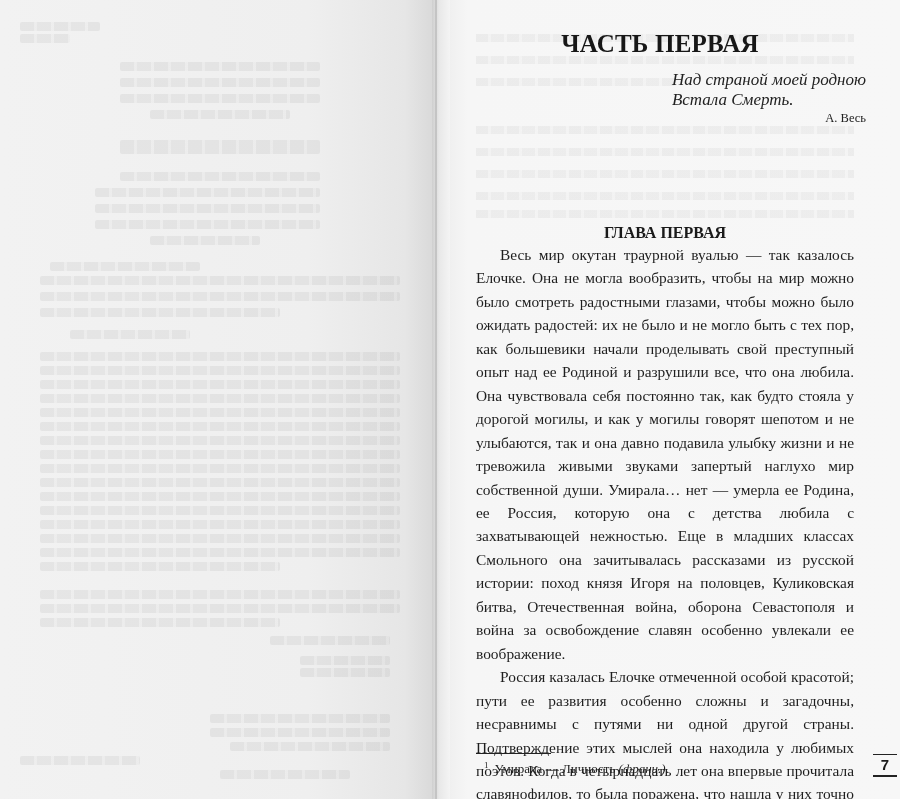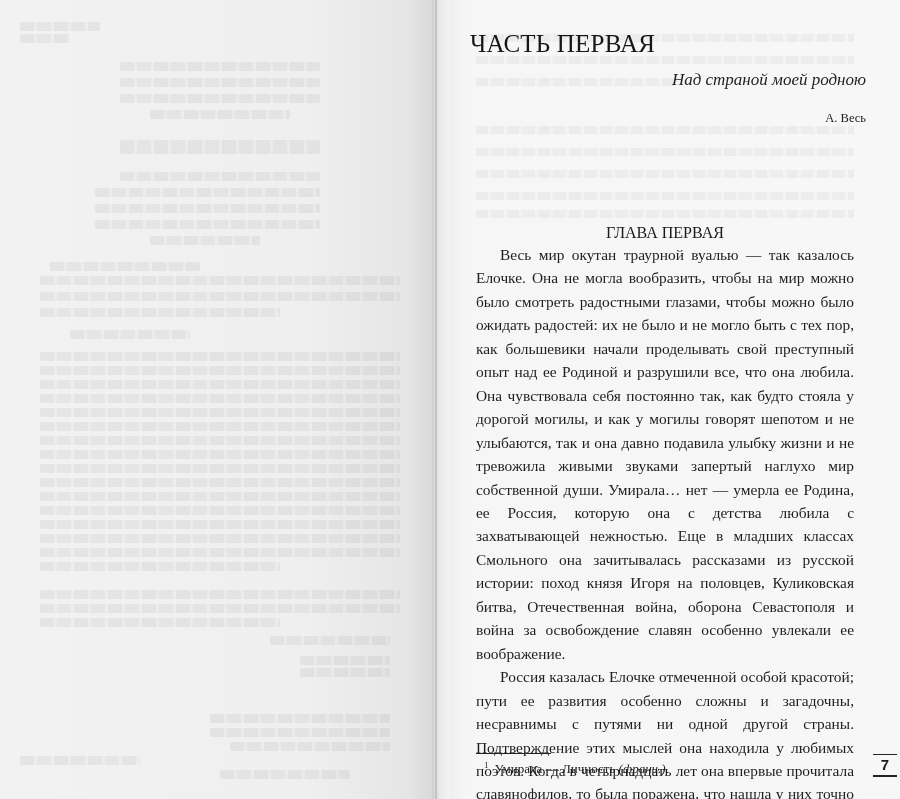--- a/index.html
+++ b/index.html
@@ -65,22 +65,23 @@
       background: linear-gradient(to right, #ececec 0%, #f6f6f6 6%, #f7f7f7 100%);
       font-family: "Liberation Serif", "DejaVu Serif", serif;
       color: #1e1e1e;
       overflow: hidden;
     }
     .part-title {
       position: absolute;
       top: 30px;
       left: 30px;
       width: 380px;
+      text-align: center;
       font-size: 25px;
-      font-weight: normal;
+      font-weight: bold;
       letter-spacing: 0.2px;
       color: #171717;
     }
     .epigraph {
       position: absolute;
       top: 70px;
       right: 34px;
       text-align: left;
       font-style: italic;
       font-size: 17px;
@@ -94,21 +95,21 @@
       font-size: 12.5px;
       color: #222;
     }
     .chapter-title {
       position: absolute;
       top: 224px;
       left: 40px;
       width: 370px;
       text-align: center;
       font-size: 16px;
-      font-weight: normal;
+      font-weight: bold;
       color: #1a1a1a;
     }
     .body-text {
       position: absolute;
       top: 243px;
       left: 36px;
       width: 378px;
       font-size: 15.4px;
       line-height: 23.45px;
       text-align: justify;
@@ -225,20 +226,21 @@
     <div class="rghost" style="top:126px;"></div>
     <div class="rghost" style="top:148px;"></div>
     <div class="rghost" style="top:170px;"></div>
     <div class="rghost" style="top:192px;"></div>
     <div class="rghost" style="top:210px;"></div>
 
     <div class="part-title">ЧАСТЬ ПЕРВАЯ</div>
 
     <div class="epigraph">
       <div>Над страной моей родною</div>
+      <div>Встала Смерть.</div>
     </div>
     <div class="epigraph-author">А. Весь</div>
 
     <div class="chapter-title">ГЛАВА ПЕРВАЯ</div>
 
     <div class="body-text">
       <p>Весь мир окутан траурной вуалью — так казалось Елочке. Она не могла вообразить, чтобы на мир можно было смотреть радостными глазами, чтобы можно было ожидать радостей: их не было и не могло быть с тех пор, как большевики начали проделывать свой преступный опыт над ее Родиной и разрушили все, что она любила. Она чувствовала себя постоянно так, как будто стояла у дорогой могилы, и как у могилы говорят шепотом и не улыбаются, так и она давно подавила улыбку жизни и не тревожила живыми звуками запертый наглухо мир собственной души. Умирала… нет — умерла ее Родина, ее Россия, которую она с детства любила с захватывающей нежностью. Еще в младших классах Смольного она зачитывалась рассказами из русской истории: поход князя Игоря на половцев, Куликовская битва, Отечественная война, оборона Севастополя и война за освобождение славян особенно увлекали ее воображение.</p>
       <p><span>Россия казалась Елочке отмеченной особой красотой; пути ее развития особенно сложны и загадочны, несравнимы с путями ни одной другой страны. Подтверждение этих мыслей она находила у любимых поэтов. Когда в четырнадцать лет она впервые прочитала славянофилов, то была поражена, что нашла у них точно те же мысли, к которым самостоятельно пришла еще раньше. Точно также она была поражена, когда в одном французском журнале натолкнулась на цитату: «La France c'est une Personne»</span></p>
     </div>
 

